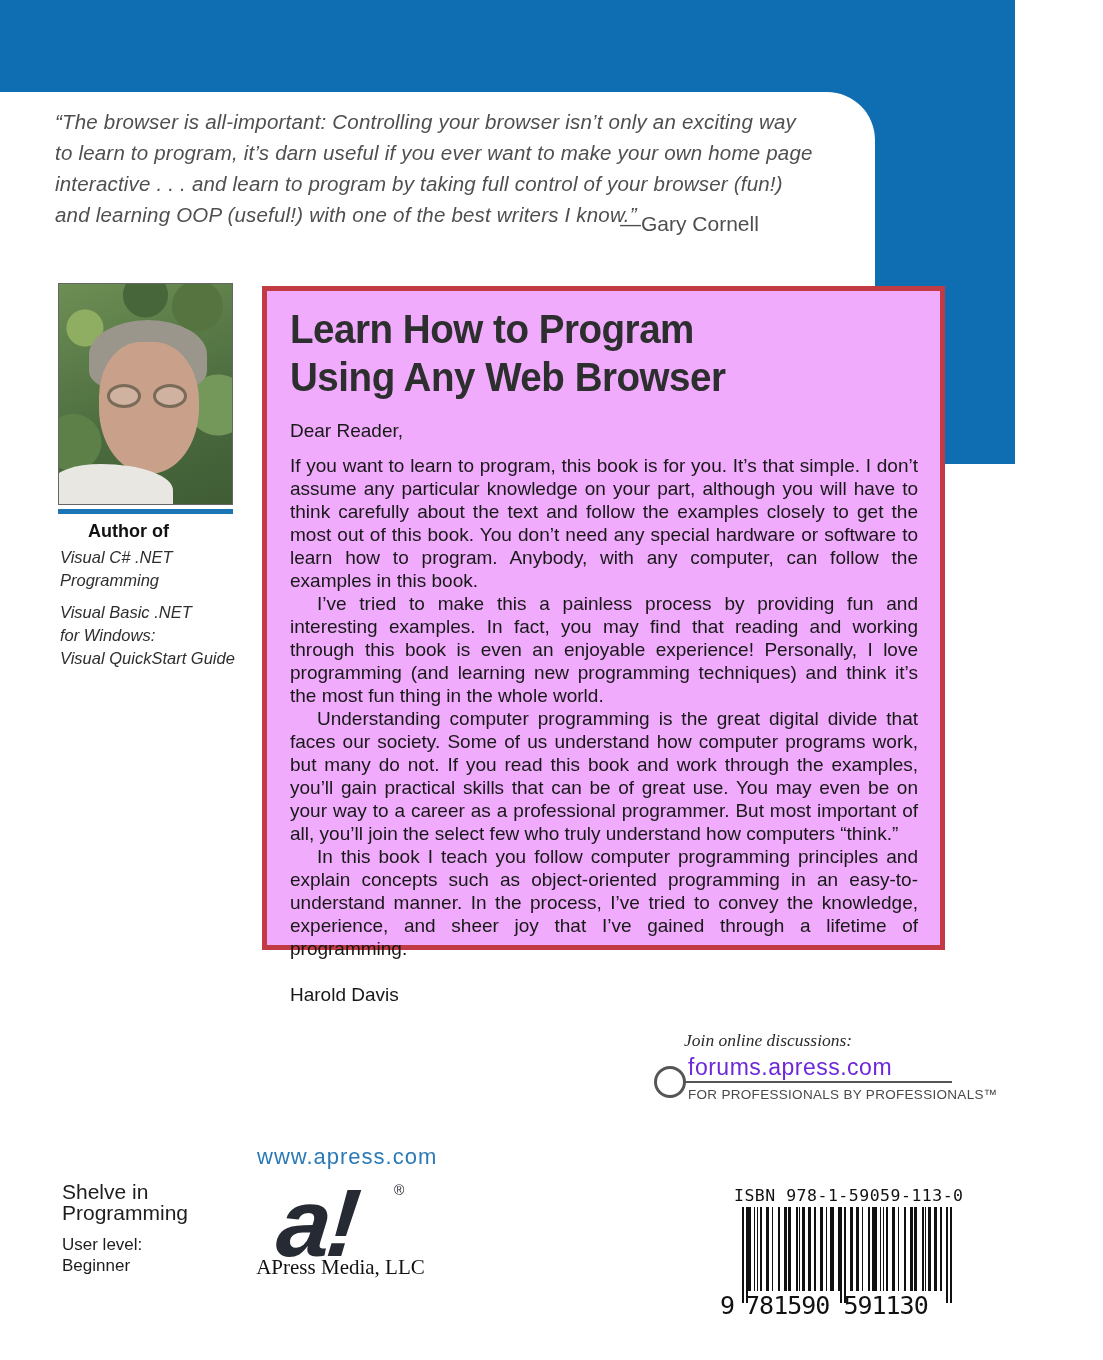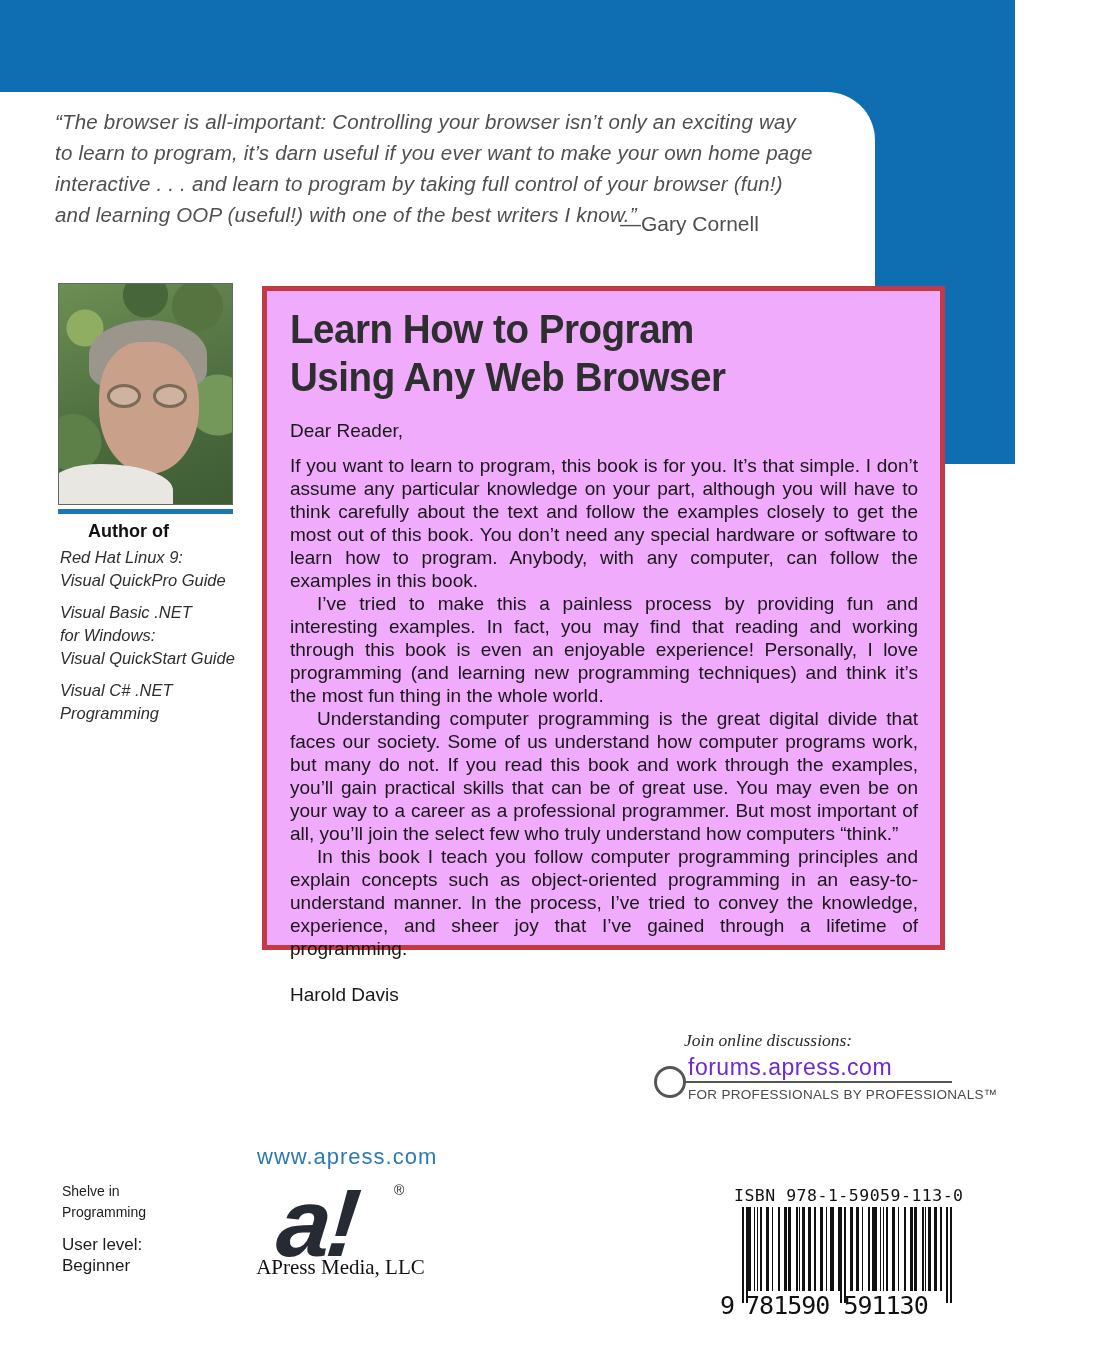--- a/index.html
+++ b/index.html
@@ -62,21 +62,21 @@
                  font-style:italic; font-size:17.5px; color:#2a2a2a; }
   .forums-url { position:absolute; left:688px; top:1054px; font-size:23px; color:#6d28d9; letter-spacing:0.5px;text-align:right; }
   .forums-line { position:absolute; left:670px; top:1081px; width:282px; height:2px; background:#555; }
   .forums-circle { position:absolute; left:654px; top:1066px; width:32px; height:32px; background:#fff;
                    border:3px solid #555; border-radius:50%; }
   .forums-tagline { position:absolute; left:688px; top:1087px; font-size:13.5px; color:#4a4a4a;
                     letter-spacing:0.3px; }
 
   
   .website { position:absolute; left:257px; top:1144px; font-size:22px; color:#2b79b6; letter-spacing:1px; }
-  .shelve { position:absolute; left:62px; top:1181px; font-size:14px; line-height:21px; color:#1d1d1d; }
+  .shelve { position:absolute; left:62px; top:1181px; font-size:21px; line-height:21px; color:#1d1d1d; }
   .userlevel { position:absolute; left:62px; top:1234px; font-size:17px; line-height:21px; color:#1d1d1d; }
   .logo-a { position:absolute; left:278px; top:1168px; font-size:96px; font-weight:bold; font-style:italic;
             color:#262b33; transform:skewX(-6deg); letter-spacing:-4px; }
   .logo-reg { position:absolute; left:394px; top:1182px; font-size:14px; color:#262b33; }
   .publisher { position:absolute; left:248px; top:1255px; width:185px; text-align:center;
                font-family:"Liberation Serif", serif; font-size:21px; color:#111; }
 
   
   .isbn-label { position:absolute; left:734px; top:1186px; font-family:"DejaVu Sans Mono", monospace;
                 font-size:16.5px; color:#111; letter-spacing:0.5px; white-space:nowrap; }
@@ -112,30 +112,26 @@
     <div class="hair"></div>
     <div class="face"></div>
     <div class="lens l"></div>
     <div class="lens r"></div>
     <div class="shirt"></div>
   </div>
   <div class="photo-rule"></div>
   <div class="author-heading">Author of</div>
   <div class="book-list">
     <div class="book">
-      <div>Red Hat Linux 9:</div>
-      <div>Visual QuickPro Guide</div>
+      <div>Visual C# .NET Programming</div>
     </div>
     <div class="book">
       <div>Visual Basic .NET</div>
       <div>for Windows:</div>
       <div>Visual QuickStart Guide</div>
-    </div>
-    <div class="book">
-      <div>Visual C# .NET Programming</div>
     </div>
   </div>
 
   <div class="red-box">
     <div class="box-title">
       <div>Learn How to Program</div>
       <div>Using Any Web Browser</div>
     </div>
     <div class="letter">
       <div class="salutation">Dear Reader,</div>

